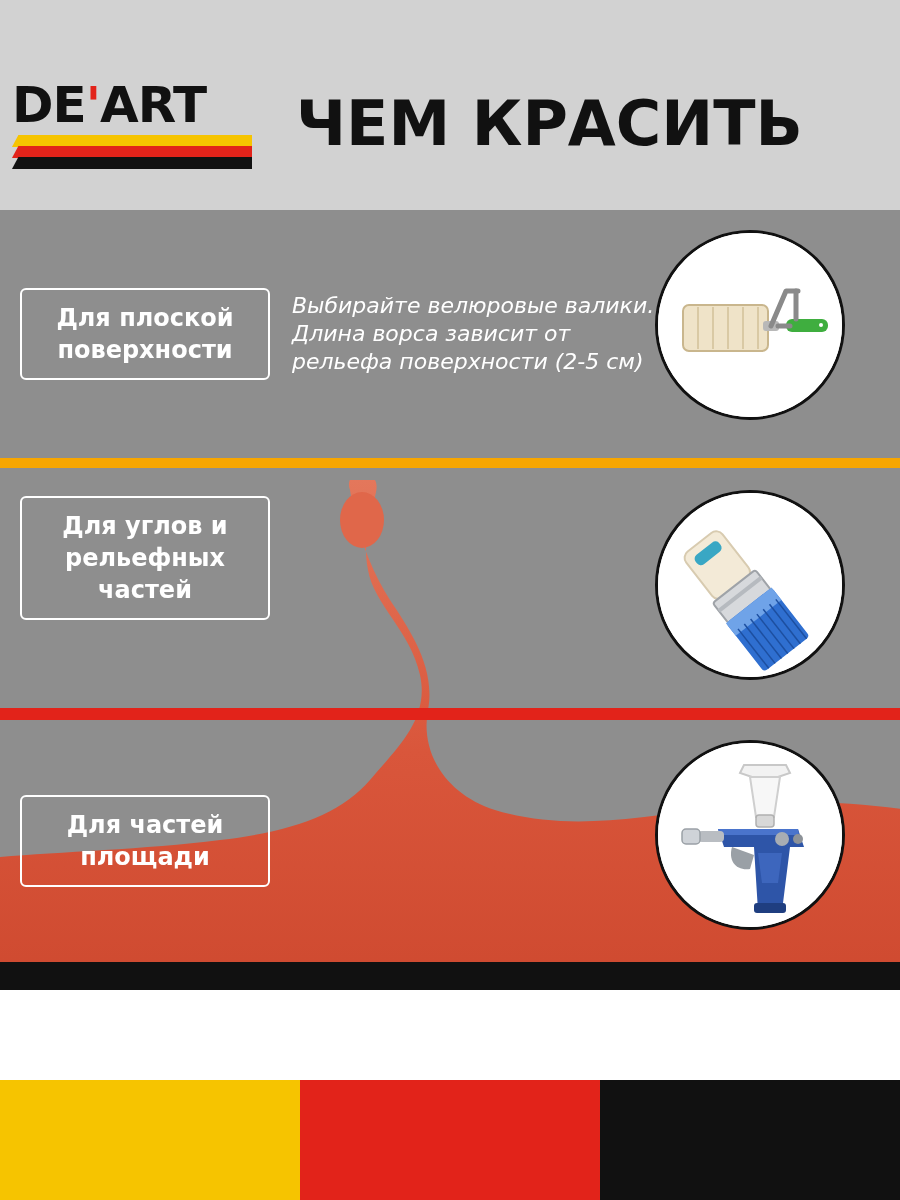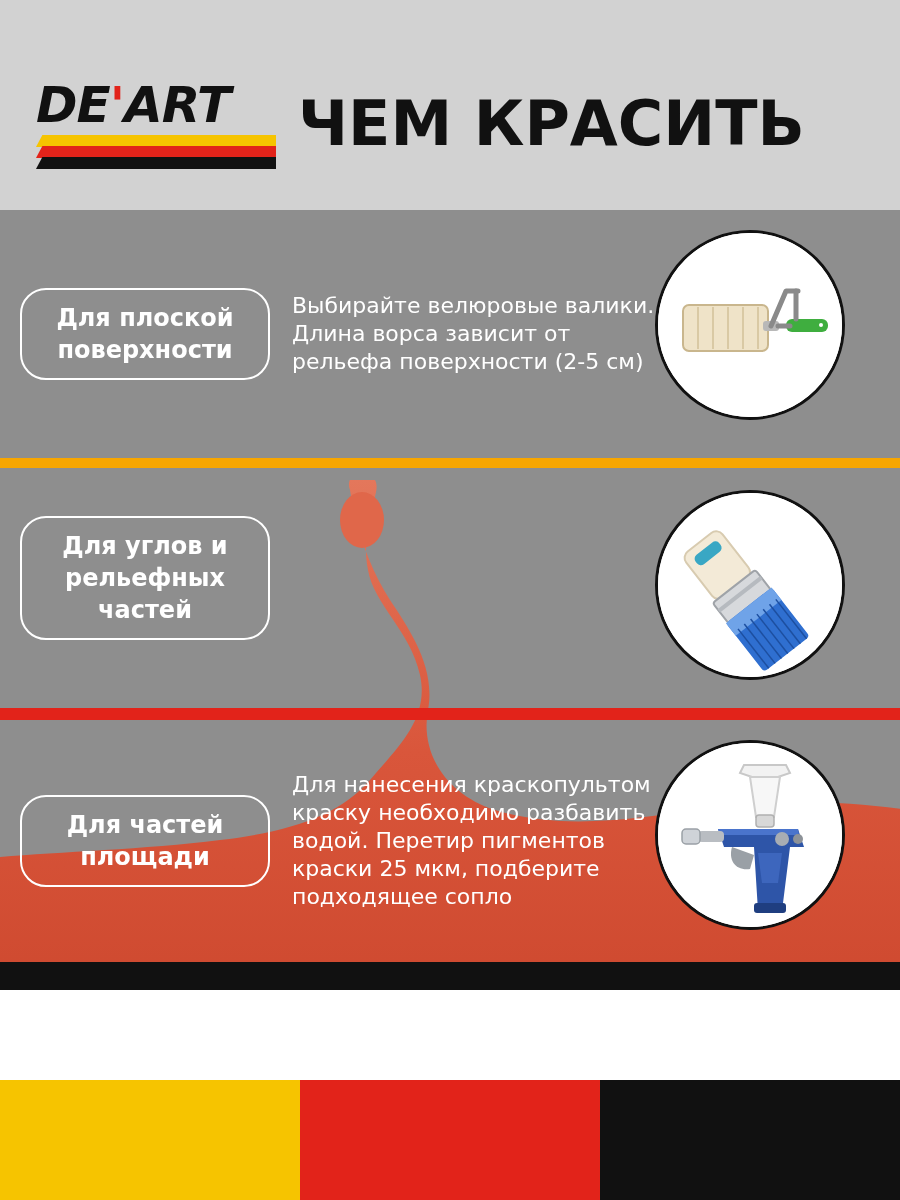--- a/index.html
+++ b/index.html
@@ -18,24 +18,23 @@
 
   
   .header {
     position: absolute; left: 0; top: 0;
     width: 900px; height: 210px;
     background: #d2d2d2;
     display: flex; align-items: center;
   }
   .logo {
     position: relative;
-    margin-left: 36px;
+    margin-left: 12px;
     width: 240px; height: 90px;
     flex: 0 0 auto;
-    font-style: italic;
   }
   .logo-word {
     position: absolute; left: 0; top: 0;
     width: 240px; height: 52px;
     font-size: 50px; font-weight: bold;
     letter-spacing: -1px;
     color: #111111;
     line-height: 52px;
     font-family: "DejaVu Sans", sans-serif;
   }
@@ -47,21 +46,21 @@
   }
   .flag-stripe {
     position: absolute; left: 0; width: 240px; height: 12px;
     transform: skewX(-28deg); transform-origin: left bottom;
   }
   .flag-stripe.y { top: 0;  background: #f6c400; }
   .flag-stripe.r { top: 11px; background: #e2231a; }
   .flag-stripe.k { top: 22px; background: #111111; }
 
   .header-title {
-    margin-left: 22px;
+    margin-left: 44px;
     font-family: "DejaVu Sans", sans-serif;
     font-size: 62px;
     font-weight: bold;
     color: #111111;
     letter-spacing: 0px;
     line-height: 70px;
     white-space: nowrap;
   }
 
   
@@ -79,48 +78,49 @@
   .bar-orange { top: 458px; height: 10px; background: #f7a600; }
   .bar-red    { top: 708px; height: 12px; background: #e2231a; }
   .bar-black  { top: 962px; height: 28px; background: #111111; }
 
   
   .row {
     position: absolute; left: 0; width: 900px;
     display: flex; align-items: center;
   }
   .row-1 { top: 210px; height: 248px; }
-  .row-2 { top: 484px; height: 188px; }
+  .row-2 { top: 464px; height: 188px; }
   .row-3 { top: 720px; height: 242px; }
 
   .label-box {
     flex: 0 0 auto;
     margin-left: 20px;
     width: 250px;
     min-height: 88px;
     border: 2px solid #ffffff;
-    border-radius: 26px;
+    border-radius: 6px;
     display: flex; align-items: center; justify-content: center;
     text-align: center;
     color: #ffffff;
     font-size: 24px;
     font-weight: bold;
     line-height: 32px;
     padding: 12px 10px;
     font-family: "DejaVu Sans", sans-serif;
   }
   .row-desc {
     flex: 1 1 auto;
     margin-left: 22px;
     margin-right: 10px;
     color: #ffffff;
     font-size: 22px;
     line-height: 28px;
     font-family: "DejaVu Sans", sans-serif;
     max-width: 365px;
+    font-style: italic;
   }
 
   .circle {
     position: absolute;
     width: 190px; height: 190px;
     border-radius: 50%;
     background: #ffffff;
     border: 3px solid #111111;
     overflow: hidden;
   }
@@ -239,21 +239,20 @@
           <line x1="106" y1="118" x2="106" y2="168"></line>
         </g>
       </g>
     </svg>
   </div>
 
   <div class="bar bar-red"></div>
 
   <div class="row row-3">
     <div class="label-box">Для частей площади</div>
-    <div class="row-desc">Для нанесения краскопультом краску необходимо разбавить водой. Перетир пигментов краски 25 мкм, подберите подходящее сопло</div>
   </div>
   <div class="circle c3">
     <svg viewBox="0 0 190 190" width="190" height="190">
       <rect x="0" y="0" width="190" height="190" fill="#ffffff"></rect>
       <path d="M86 22 L128 22 L132 30 L120 34 L94 34 L82 30 Z" fill="#f2f2f2" stroke="#c8c8c8" stroke-width="2"></path>
       <path d="M92 34 L122 34 L116 74 L98 74 Z" fill="#f7f7f7" stroke="#cfcfcf" stroke-width="2"></path>
       <rect x="98" y="72" width="18" height="12" rx="3" fill="#d8d8d8" stroke="#b0b0b0" stroke-width="1.5"></rect>
       <path d="M60 86 L140 86 L146 104 L66 104 Z" fill="#2e55a8"></path>
       <path d="M60 86 L140 86 L141 92 L62 92 Z" fill="#4a74cc"></path>
       <rect x="40" y="88" width="26" height="11" rx="4" fill="#b9bdc2"></rect>

